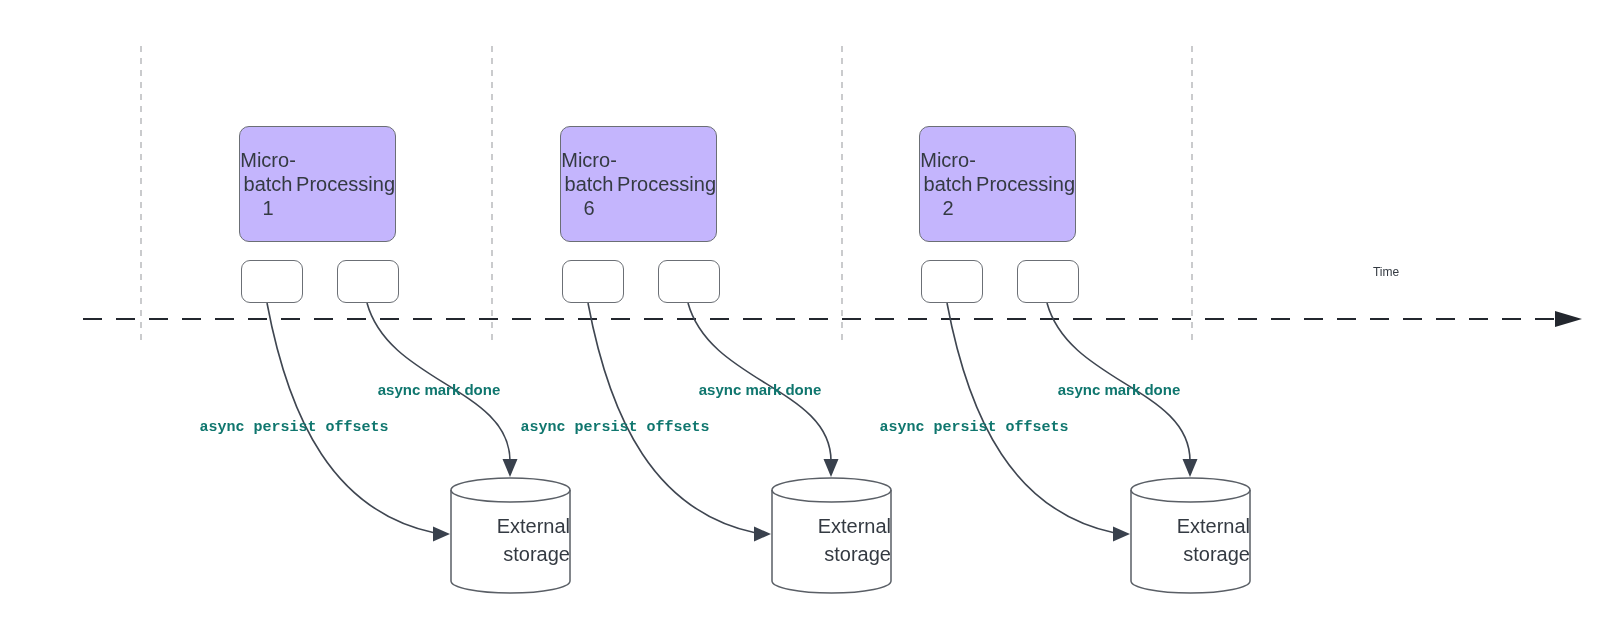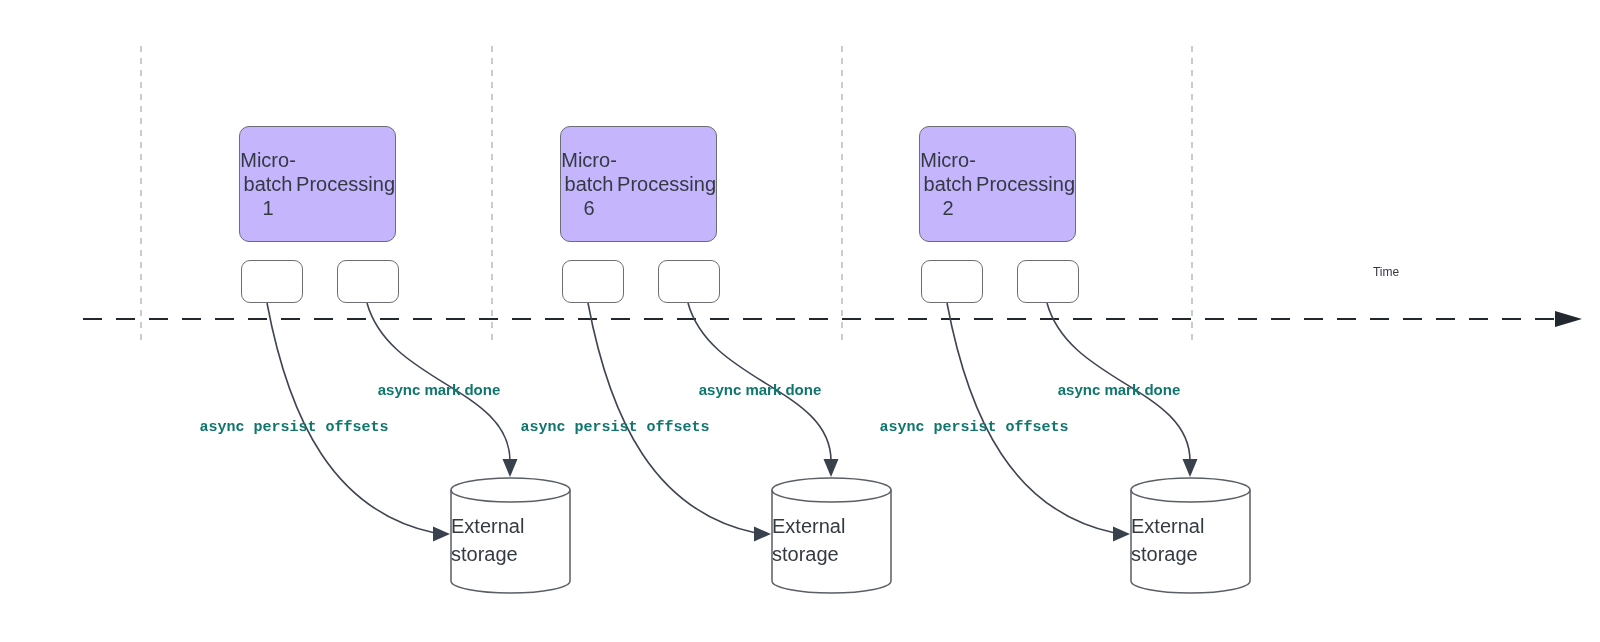--- a/index.html
+++ b/index.html
@@ -71,21 +71,21 @@
     white-space: nowrap;
   }
   .persist-label { left: 55px;  top: 301px; font-family: Liberation Mono, monospace; }
   .done-label    { left: 200px; top: 263px; }
 
   .storage-label {
     position: absolute;
     left: 212px;
     top: 386px;
     width: 119px;
-    text-align: left;
+    text-align: right;
     font-size: 20px;
     line-height: 28px;
     color: #343a42;
   }
   .time-label {
     position: absolute;
     left: 1386px;
     top: 272px;
     transform: translate(-50%, -50%);
     font-size: 12px;

